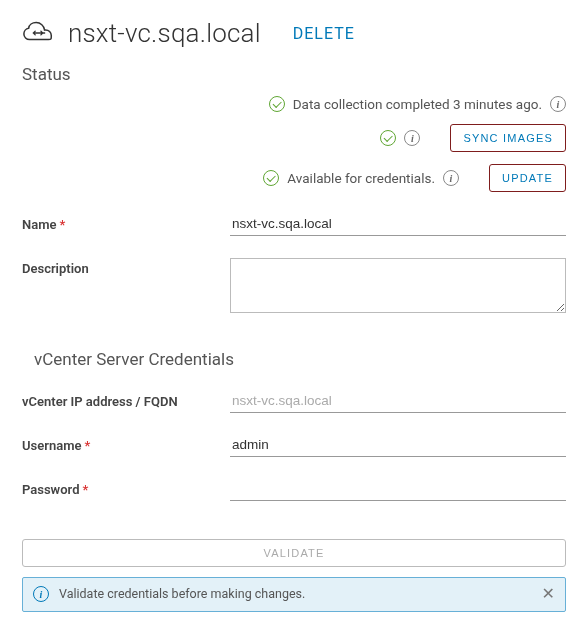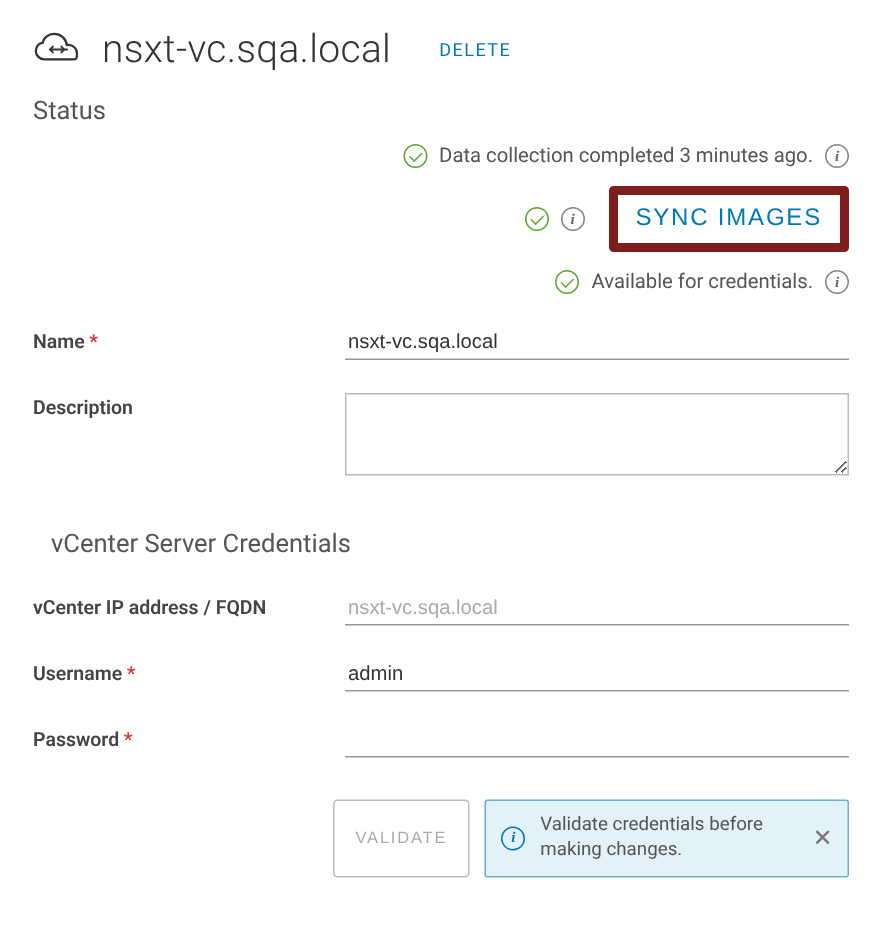--- a/index.html
+++ b/index.html
@@ -20,21 +20,21 @@
   }
   .cloud-svg { flex-shrink: 0; }
   .page-title {
     font-size: 26px;
     font-weight: 300;
     color: #333;
     letter-spacing: 0.2px;
   }
   .delete-link {
     color: #0079B8;
-    font-size: 12px;
+    font-size: 16px;
     letter-spacing: 1px;
     margin-left: 20px;
     cursor: pointer;
   }
   .section-heading {
     font-size: 17px;
     font-weight: 400;
     color: #555;
     margin: 8px 0 12px 0;
   }
@@ -79,29 +79,29 @@
     font-family: Georgia, serif;
     color: #666;
     cursor: pointer;
     flex-shrink: 0;
   }
   .info-icon.blue {
     border-color: #0079B8;
     color: #0079B8;
   }
   .btn-outline {
-    border: 6px solid #7f1d1d;
+    border: 1px solid #7f1d1d;
     color: #0079B8;
     background: #fff;
-    font-size: 16px;
+    font-size: 11px;
     letter-spacing: 1.2px;
     padding: 7px 12px;
     border-radius: 3px;
     cursor: pointer;
-    margin-left: 8px;
+    margin-left: 22px;
   }
   .btn-disabled {
     border: 1px solid #bbb;
     color: #aaa;
     background: #fff;
     font-size: 11px;
     letter-spacing: 1.2px;
     padding: 7px 14px;
     border-radius: 3px;
     cursor: not-allowed;
@@ -146,20 +146,21 @@
     font-size: 17px;
     font-weight: 400;
     color: #555;
     margin: 36px 0 4px 12px;
   }
   .validate-row {
     display: flex;
     align-items: stretch;
     margin-top: 28px;
     gap: 10px;
+    flex-direction: column;
   }
   .validate-spacer { width: 190px; flex-shrink:0; }
   .alert-box {
     flex: 1;
     border: 1px solid #67B0D7;
     background: #E3F1F8;
     display: flex;
     align-items: center;
     padding: 8px 10px;
     gap: 10px;
@@ -198,20 +199,21 @@
 <div class="status-row">
   <span class="check-icon"></span>
   <span class="info-icon">i</span>
   <button class="btn-outline">SYNC IMAGES</button>
 </div>
 
 <div class="status-row">
   <span class="check-icon"></span>
   <span>Available for credentials.</span>
   <span class="info-icon">i</span>
+  <button class="btn-outline">UPDATE</button>
 </div>
 
 <div class="form-row">
   <div class="form-label"><span>Name</span><span class="req">*</span></div>
   <input class="text-input" value="nsxt-vc.sqa.local" style="">
 </div>
 
 <div class="form-row">
   <div class="form-label">Description</div>
   <textarea class="text-area" style=""></textarea>

